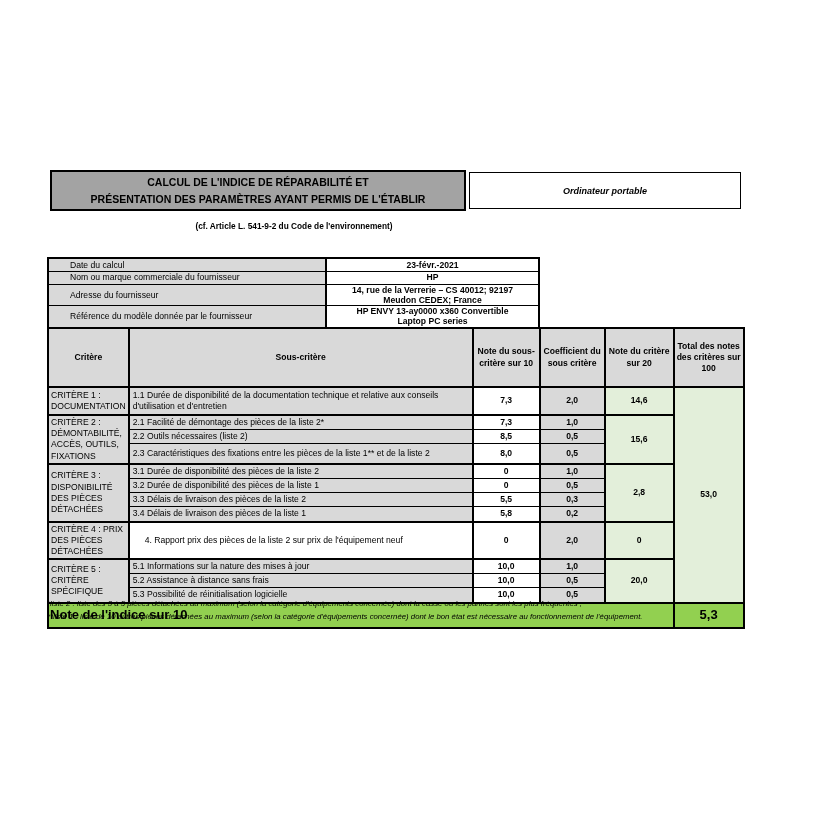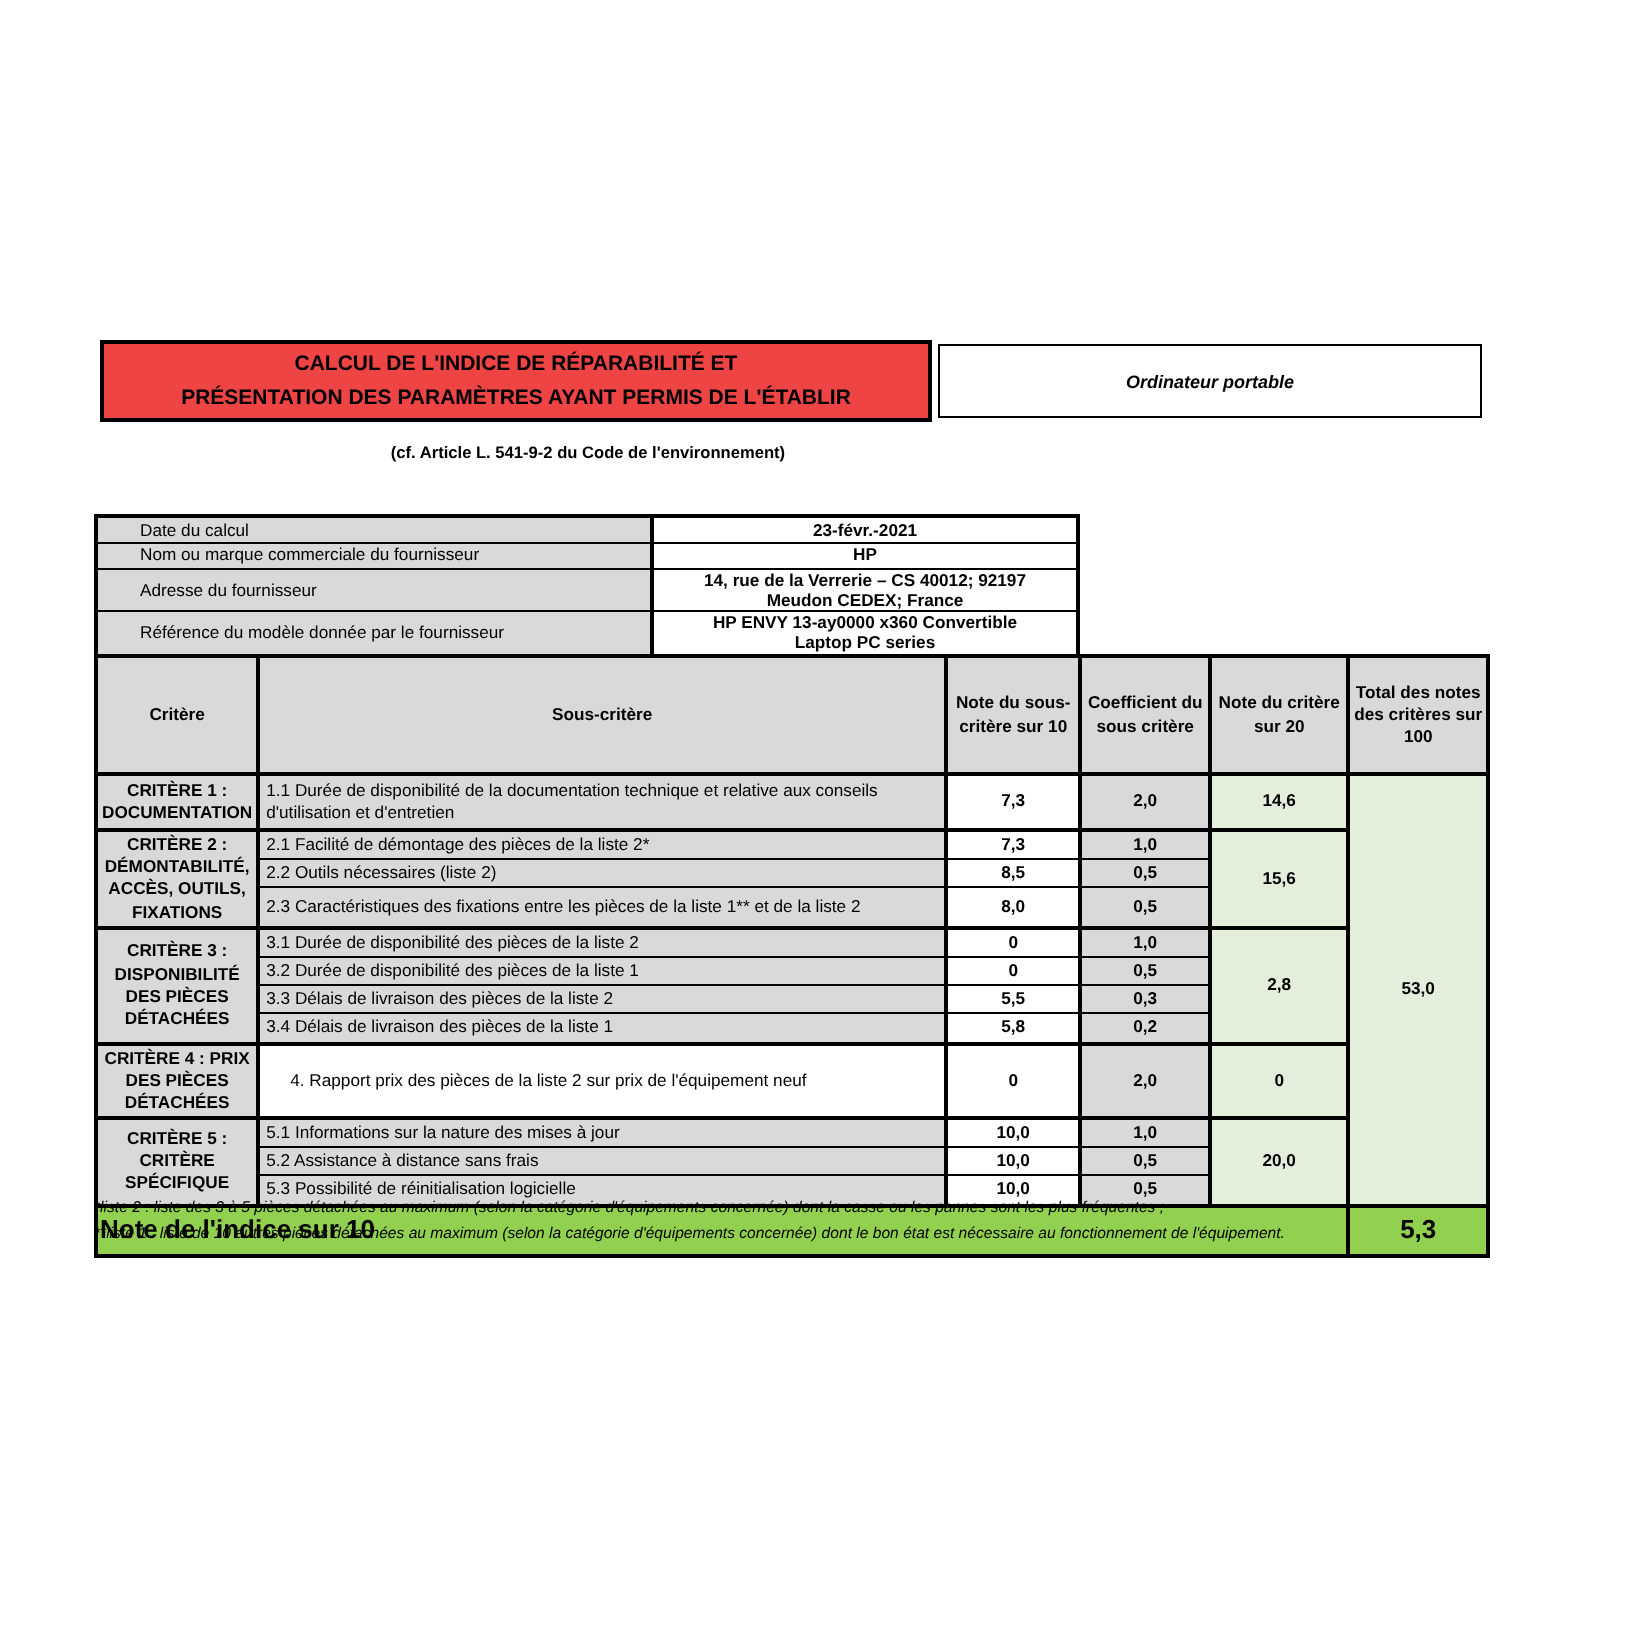--- a/index.html
+++ b/index.html
@@ -5,21 +5,21 @@
   html,body { margin:0; padding:0; }
   body {
     width:815px; height:815px; background:#ffffff; color:#000;
     font-family:"Liberation Sans", sans-serif; position:relative; overflow:hidden;
   }
   .page { position:absolute; inset:0; }
 
   
   .title-row { position:absolute; left:50px; top:170px; width:691px; height:41px; display:flex; }
   .title-main {
-    width:412px; background:#ef4444; border:2px solid #000;
+    width:412px; background:#a3a3a3; border:2px solid #000;
     display:flex; flex-direction:column; justify-content:center;
     text-align:center; font-weight:bold; font-size:10.5px; line-height:1.55;
   }
   .title-cat {
     flex:1; margin:2px 0 2px 3px; border:1px solid #000; background:#fff;
     display:flex; align-items:center; justify-content:center;
     font-style:italic; font-weight:bold; font-size:9px;
   }
 
   
@@ -46,21 +46,21 @@
     border:1px solid #000; font-size:8.6px; line-height:1.3; vertical-align:middle;
     overflow:hidden;
   }
   .main-table th {
     height:53px; background:#d9d9d9; font-weight:bold; text-align:center;
     border:2px solid #000; padding:2px;
   }
   .main-table td { border-left:2px solid #000; border-right:2px solid #000; }
   tr.group-start > td { border-top:2px solid #000; }
   td.crit {
-    background:#d9d9d9; font-weight:bold; text-align:center; padding:1px 2px;
+    background:#d9d9d9; font-weight:normal; text-align:left; padding:1px 2px;
     border:2px solid #000;
   }
   td.sub { background:#d9d9d9; text-align:left; padding:1px 3px; }
   td.sub.white { background:#fff;padding-left:15px; }
   td.note { background:#fff; text-align:center; font-weight:bold; }
   td.coef { background:#d9d9d9; text-align:center; font-weight:bold; }
   td.note20 { background:#e3efda; text-align:center; font-weight:bold; border:2px solid #000; }
   td.total { background:#e3efda; text-align:center; font-weight:bold; border:2px solid #000; }
   tr.h28 { height:28px; } tr.h12 { height:12px; } tr.h20 { height:20px; } tr.h34 { height:34px; }
   tr.final td {

